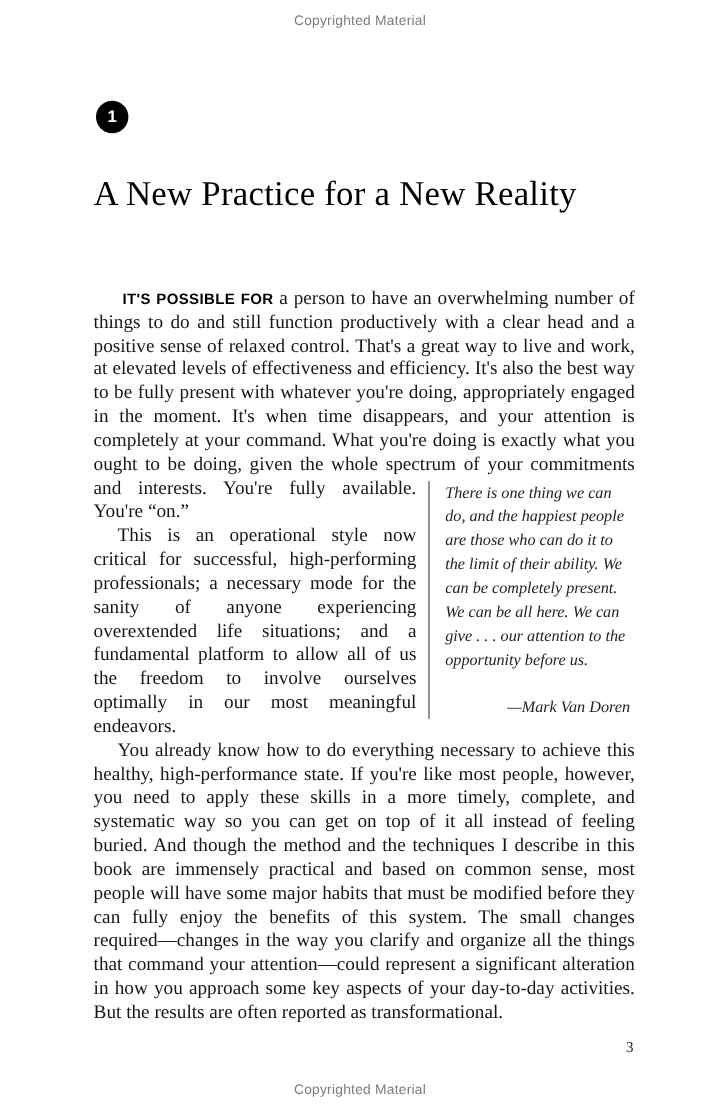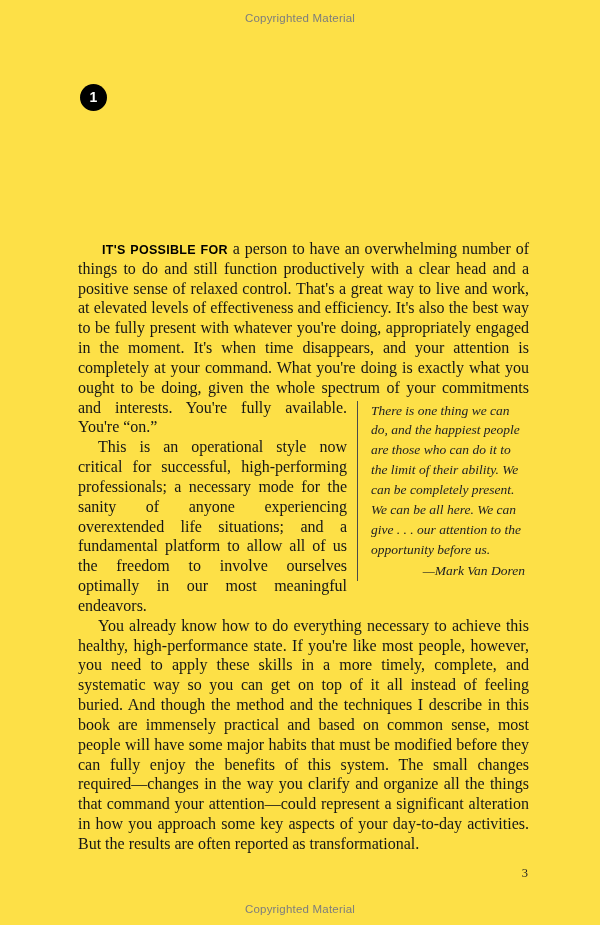--- a/index.html
+++ b/index.html
@@ -2,21 +2,21 @@
 <html lang="en"><head>
 <meta charset="utf-8">
 <style>
   * { margin: 0; padding: 0; box-sizing: border-box; }
   html, body { background: #e9e9e9; }
   .page {
     position: relative;
     width: 600px;
     height: 925px;
     margin: 0 auto;
-    background: #fde047;
+    background: #ffffff;
     font-family: "Liberation Serif", serif;
     color: #1a1a1a;
     overflow: hidden;
   }
   .copyright-notice {
     position: absolute;
     left: 0;
     width: 100%;
     text-align: center;
     font-family: "Liberation Sans", sans-serif;
@@ -84,40 +84,41 @@
     font-size: 13.5px;
     line-height: 1.47;
     text-align: left;
     text-indent: 0;
     color: #222222;
   }
   .quote-text { display: block; }
   .quote-attribution {
     display: block;
     text-align: right;
-    margin-top: 2px;
+    margin-top: 20px;
     padding-right: 4px;
   }
   .page-number {
     position: absolute;
     right: 72px;
     top: 866px;
     font-size: 12.5px;
     color: #222222;
   }
 </style>
 </head>
 <body>
 
 <div class="page">
 
   <div class="copyright-notice copyright-top">Copyrighted Material</div>
 
   <div class="chapter-badge">1</div>
 
+  <h1 class="chapter-title">A New Practice for a New Reality</h1>
 
   <div class="body-text">
 
     <p><span class="lead-in">IT'S POSSIBLE FOR</span><span> a person to have an overwhelming number of things to do and still function productively with a clear head and a positive sense of relaxed control. That's a great way to live and work, at elevated levels of effectiveness and efficiency. It's also the best way to be fully present with whatever you're doing, appropriately engaged in the moment. It's when time disappears, and your attention is completely at your command. What you're doing is exactly what you ought to be doing, given the whole spectrum of </span><span class="pull-quote">
           <span class="quote-text">There is one thing we can do, and the happiest people are those who can do it to the limit of their ability. We can be completely present. We can be all here. We can give . . . our attention to the opportunity before us.</span>
           <span class="quote-attribution">—Mark Van Doren</span>
         </span><span>your commitments and interests. You're fully available. You're “on.”</span></p>
 
     <p class="indent">This is an operational style now critical for successful, high-performing professionals; a necessary mode for the sanity of anyone experiencing overextended life situations; and a fundamental platform to allow all of us the freedom to involve ourselves optimally in our most meaningful endeavors.</p>
 

